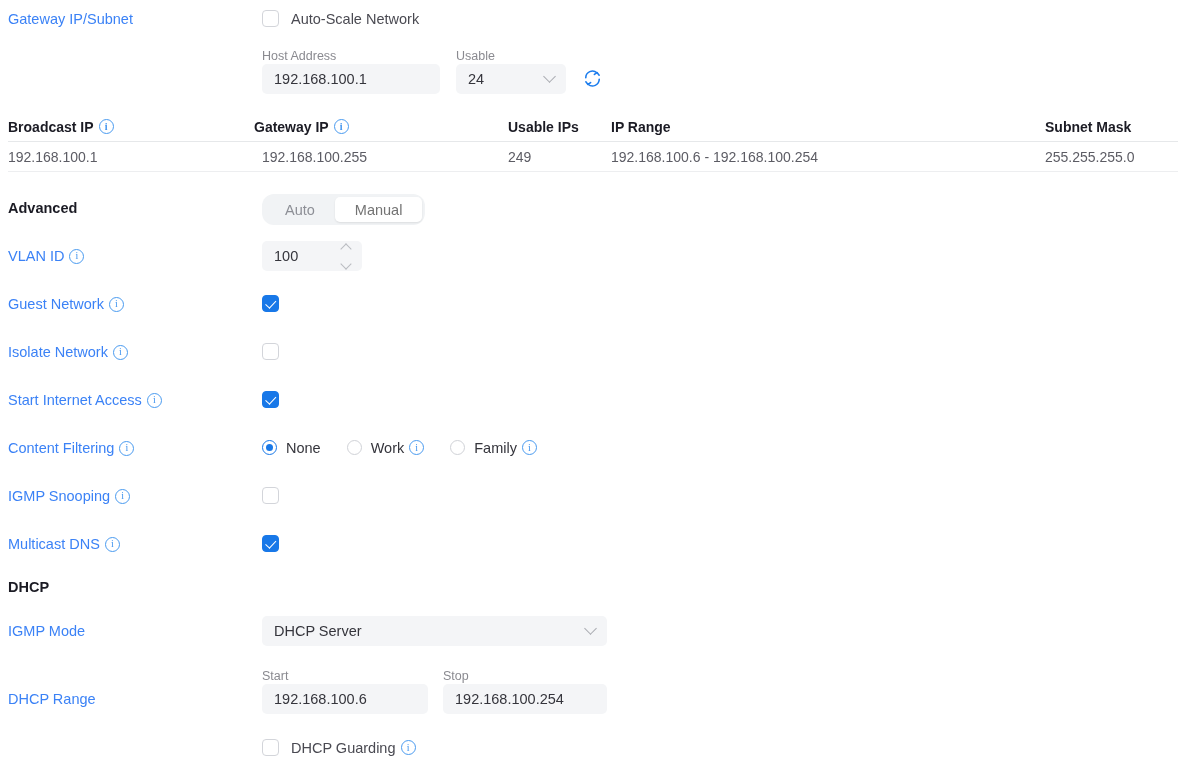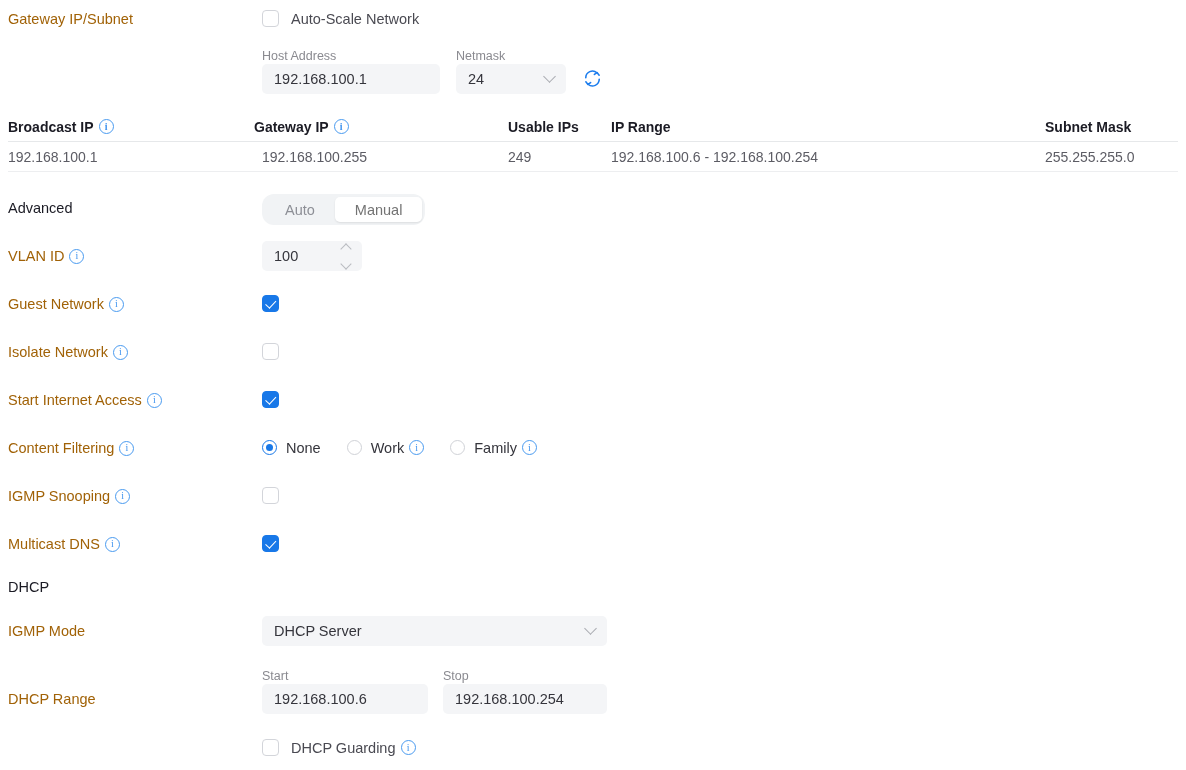--- a/index.html
+++ b/index.html
@@ -12,29 +12,29 @@
   }
   #page {
     position: relative;
     width: 1186px; height: 770px;
     overflow: hidden;
     background: #fff;
   }
 
   
   .lbl {
-    color: #a16207;
+    color: #3b82f6;
     font-size: 14.5px;
     font-weight: 400;
     white-space: nowrap;
   }
   .lbl-strong {
     color: #1b1b24;
     font-size: 14.5px;
-    font-weight: 400;
+    font-weight: 700;
     white-space: nowrap;
   }
   .field-cap {
     color: #8a8a90;
     font-size: 12.5px;
     font-weight: 400;
     white-space: nowrap;
   }
 
   
@@ -261,21 +261,21 @@
     <span class="cbox"></span>
     <span class="cbox-text">Auto-Scale Network</span>
   </div>
 
   <div style="position:absolute; left:262px; top:46px;">
     <span class="field-cap">Host Address</span>
   </div>
   <input class="tinput" style="left: 262px; top: 64px; width: 178px; height: 30px;" value="192.168.100.1">
 
   <div style="position:absolute; left:456px; top:46px;">
-    <span class="field-cap">Netmask</span>
+    <span class="field-cap">Usable</span>
   </div>
   <div class="tselect" style="left:456px; top:64px; width:110px; height:30px;">
     <span class="val">24</span>
     <span class="chev-d"></span>
   </div>
 
   <div class="refresh-ico" style="left:583px; top:69px;">
     <svg width="19" height="19" viewBox="0 0 24 24" fill="none" stroke="#1b7ced" stroke-width="2" stroke-linecap="round" stroke-linejoin="round">
       <path d="M20.5 13a8.5 8.5 0 0 1-14.1 6.3"></path>
       <path d="M3.5 11a8.5 8.5 0 0 1 14.1-6.3"></path>

